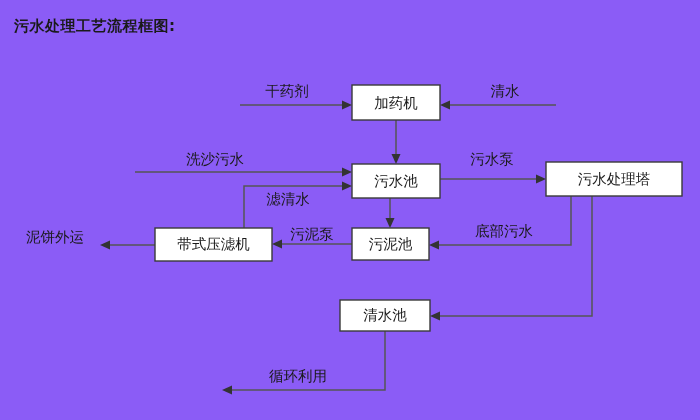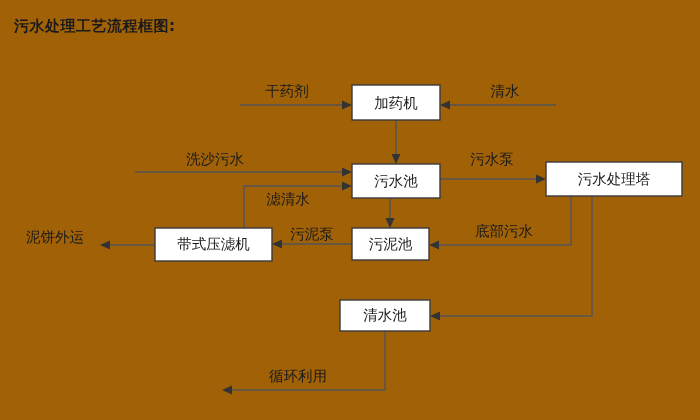--- a/index.html
+++ b/index.html
@@ -4,21 +4,21 @@
 <style>
   html, body {
     margin: 0;
     padding: 0;
     background: #ffffff;
   }
   #page {
     position: relative;
     width: 700px;
     height: 420px;
-    background: #a16207;
+    background: #8b5cf6;
     overflow: hidden;
     font-family: "DejaVu Sans", "Liberation Sans", sans-serif;
   }
   #title {
     position: absolute;
     left: 14px;
     top: 17px;
     font-size: 15px;
     font-weight: bold;
     color: #1a1a1a;

